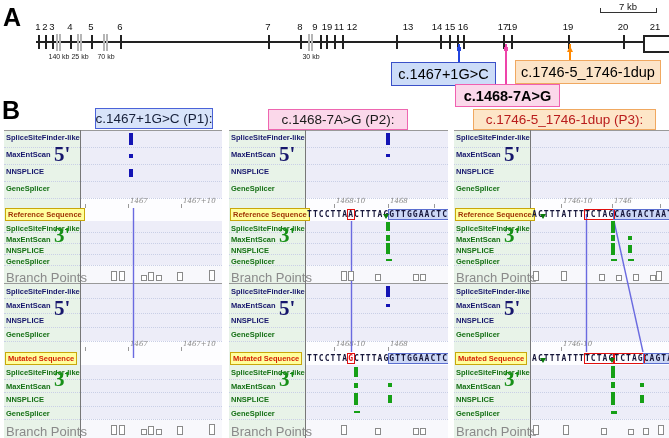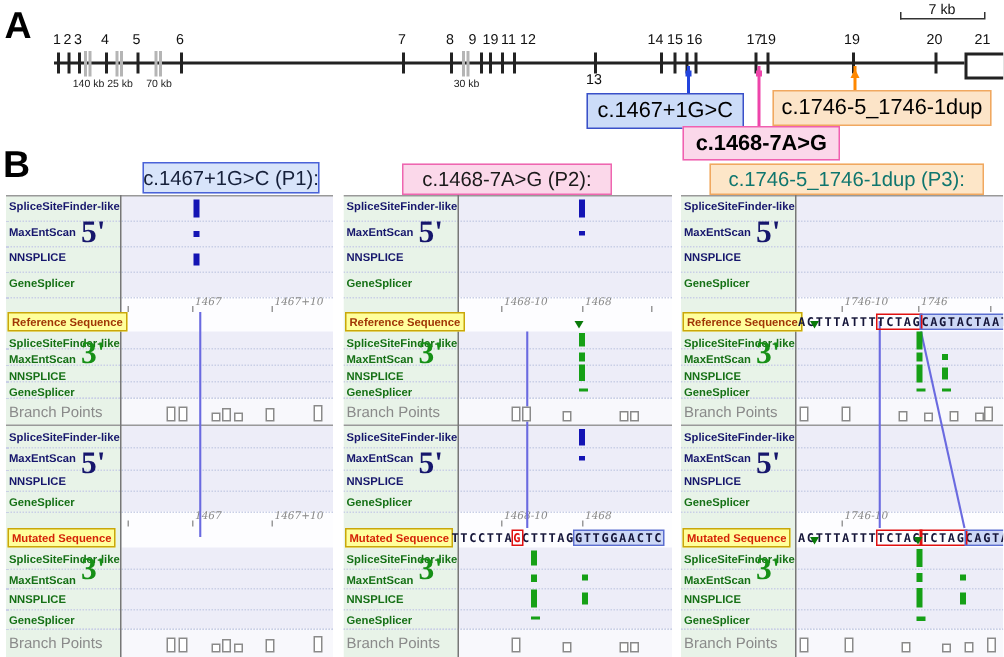--- a/index.html
+++ b/index.html
@@ -26,21 +26,21 @@
   .colheader{position:absolute;height:19px;display:flex;align-items:center;justify-content:center;
              font-size:13.5px;border:1.5px solid;white-space:nowrap;z-index:3;}
   .bcol{position:absolute;overflow:hidden;}
   .rect{position:absolute;}
   .tool{position:absolute;font-weight:bold;font-size:7.5px;white-space:nowrap;z-index:2;}
   .big{position:absolute;font-family:"Liberation Serif",serif;font-weight:bold;font-size:21px;z-index:2;}
   .chip{position:absolute;font-weight:bold;font-size:7.5px;background:#ffff9c;
         border:1px solid #c9a70a;padding:1px 2px;white-space:nowrap;z-index:4;}
   .chip-ref{color:#a03505;}
   .chip-mut{color:#d42305;}
-  .bp-label{position:absolute;font-size:10px;color:#8a8a8a;white-space:nowrap;z-index:2;}
+  .bp-label{position:absolute;font-size:13px;color:#8a8a8a;white-space:nowrap;z-index:2;}
   .rline{position:absolute;border-bottom:1px dotted #c9cfe6;z-index:1;}
   .solid-line{position:absolute;background:#999;z-index:2;}
   .vsep{position:absolute;width:1px;background:#777;z-index:2;}
   .b5{position:absolute;background:#1414b4;z-index:5;}
   .b3{position:absolute;background:#16a016;z-index:5;}
   .bpg{position:absolute;border:1px solid #8a8a8a;background:#fff;z-index:5;}
   .rtick{position:absolute;width:1px;height:4px;background:#999;z-index:2;}
   .rlabel{position:absolute;font-family:"DejaVu Serif",serif;font-style:italic;font-size:7px;
           color:#888;white-space:nowrap;z-index:2;}
   .seq{position:absolute;font-family:"DejaVu Sans Mono",monospace;font-weight:bold;font-size:8px;
@@ -91,21 +91,21 @@
         <div class="exon-num" style="left: 52px; top: 21px;">3</div>
         <div class="exon-num" style="left: 70px; top: 21px;">4</div>
         <div class="exon-num" style="left: 91px; top: 21px;">5</div>
         <div class="exon-num" style="left: 120px; top: 21px;">6</div>
         <div class="exon-num" style="left: 268px; top: 21px;">7</div>
         <div class="exon-num" style="left: 300px; top: 21px;">8</div>
         <div class="exon-num" style="left: 315px; top: 21px;">9</div>
         <div class="exon-num" style="left: 327px; top: 21px;">19</div>
         <div class="exon-num" style="left: 339px; top: 21px;">11</div>
         <div class="exon-num" style="left: 352px; top: 21px;">12</div>
-        <div class="exon-num" style="left: 396px; top: 21px; margin-top: 27px;">13</div>
+        <div class="exon-num" style="left: 408px; top: 21px;">13</div>
         <div class="exon-num" style="left: 437px; top: 21px;">14</div>
         <div class="exon-num" style="left: 450px; top: 21px;">15</div>
         <div class="exon-num" style="left: 463px; top: 21px;">16</div>
         <div class="exon-num" style="left: 503px; top: 21px;">17</div>
         <div class="exon-num" style="left: 512px; top: 21px;">19</div>
         <div class="exon-num" style="left: 568px; top: 21px;">19</div>
         <div class="exon-num" style="left: 623px; top: 21px;">20</div>
         <div class="exon-num" style="left: 655px; top: 21px;">21</div>
       </div>
     <div id="gapMarkers">
@@ -135,21 +135,21 @@
     <div class="mutbox" id="mutbox1" style="left: 455px; top: 84px; width: 103px; height: 21px; background: rgb(251, 216, 234); border-color: rgb(240, 96, 176); font-weight: bold;">c.1468-7A&gt;G</div>
     <div class="mutbox" id="mutbox2" style="left: 515px; top: 60px; width: 144px; height: 22px; background: rgb(252, 228, 200); border-color: rgb(240, 168, 96);">c.1746-5_1746-1dup</div>
   <div class="scalebar-end" style="left: 600px; top: 8px;"></div>
       <div class="scalebar-end" style="left: 656px; top: 8px;"></div>
     </div>
 
   <div id="panelB">
     <div class="panel-letter" style="left:2px;top:98px;">B</div>
     <div class="colheader" id="hdr0" style="left: 95px; top: 108px; width: 116px; background: rgb(216, 228, 250); border-color: rgb(74, 98, 216); color: rgb(22, 32, 58);">c.1467+1G&gt;C (P1):</div>
     <div class="colheader" id="hdr1" style="left: 268px; top: 109px; width: 138px; background: rgb(251, 216, 234); border-color: rgb(238, 102, 176); color: rgb(26, 26, 26);">c.1468-7A&gt;G (P2):</div>
-    <div class="colheader" id="hdr2" style="left: 473px; top: 109px; width: 181px; background: rgb(253, 230, 200); border-color: rgb(240, 168, 96); color: #0f766e;">c.1746-5_1746-1dup (P3):</div>
+    <div class="colheader" id="hdr2" style="left: 473px; top: 109px; width: 181px; background: rgb(253, 230, 200); border-color: rgb(240, 168, 96); color: #b91c1c;">c.1746-5_1746-1dup (P3):</div>
     <div id="columns">
         <div class="bcol" style="left: 4px; top: 130px; width: 218px; height: 308px;">
           <div class="rect" style="left: 0px; top: 0px; width: 77px; height: 308px; background: rgb(232, 243, 232);"></div>
           <div class="rect" style="left: 77px; top: 0px; width: 141px; height: 308px; background: rgb(237, 237, 248);"></div>
           <div class="rect" style="left: 77px; top: 68px; width: 141px; height: 23px; background: rgb(253, 253, 255);"></div>
           <div class="rect" style="left: 77px; top: 211px; width: 141px; height: 24px; background: rgb(253, 253, 255);"></div>
           <div class="rect" style="left: 77px; top: 135px; width: 141px; height: 18px; background: rgb(248, 248, 252);"></div>
           <div class="rect" style="left: 77px; top: 289px; width: 141px; height: 19px; background: rgb(248, 248, 252);"></div>
           <div class="solid-line" style="left: 0px; top: 0px; width: 218px; height: 1px;"></div>
           <div class="solid-line" style="left: 0px; top: 153px; width: 218px; height: 1px;"></div>
@@ -244,20 +244,21 @@
           <div class="rline" style="left: 0px; top: 50px; width: 219px; height: 1px;"></div>
           <div class="tool" style="left: 2px; top: 54px; color: rgb(21, 112, 21);">GeneSplicer</div>
           <div class="rline" style="left: 0px; top: 67px; width: 219px; height: 1px;"></div>
           <div class="big" style="left: 50px; top: 12px; color: rgb(22, 22, 108);">5'</div>
           <div class="rtick" style="left: 105px; top: 74px;"></div>
           <div class="rlabel" style="left: 107px; top: 67px;">1468-10</div>
           <div class="rtick" style="left: 159px; top: 74px;"></div>
           <div class="rlabel" style="left: 161px; top: 67px;">1468</div>
           <div class="rtick" style="left: 205px; top: 74px;"></div>
           <div class="chip chip-ref" style="left: 1px; top: 78px;">Reference Sequence</div>
+          <div class="seq" style="left: 78px; top: 80px;"><span>TTCCTTA</span><span class="tk-redbox">A</span><span>CTTTAG</span><span class="tk-exon">GTTGGAACTC</span></div>
           <div class="tool" style="left: 2px; top: 94px; color: rgb(21, 112, 21);">SpliceSiteFinder-like</div>
           <div class="rline" style="left: 0px; top: 101px; width: 219px; height: 1px;"></div>
           <div class="b3" style="left: 157px; top: 92px; width: 4px; height: 9px;"></div>
           <div class="tool" style="left: 2px; top: 105px; color: rgb(21, 112, 21);">MaxEntScan</div>
           <div class="rline" style="left: 0px; top: 112px; width: 219px; height: 1px;"></div>
           <div class="b3" style="left: 157px; top: 104.5px; width: 4px; height: 6px;"></div>
           <div class="tool" style="left: 2px; top: 116px; color: rgb(21, 112, 21);">NNSPLICE</div>
           <div class="rline" style="left: 0px; top: 123px; width: 219px; height: 1px;"></div>
           <div class="b3" style="left: 157px; top: 113px; width: 4px; height: 11px;"></div>
           <div class="tool" style="left: 2px; top: 127px; color: rgb(21, 112, 21);">GeneSplicer</div>
@@ -280,21 +281,21 @@
           <div class="tool" style="left: 2px; top: 185.5px; color: rgb(22, 22, 108);">NNSPLICE</div>
           <div class="rline" style="left: 0px; top: 195.75px; width: 219px; height: 1px;"></div>
           <div class="tool" style="left: 2px; top: 199.75px; color: rgb(21, 112, 21);">GeneSplicer</div>
           <div class="rline" style="left: 0px; top: 210px; width: 219px; height: 1px;"></div>
           <div class="big" style="left: 50px; top: 166px; color: rgb(22, 22, 108);">5'</div>
           <div class="rtick" style="left: 105px; top: 217px;"></div>
           <div class="rlabel" style="left: 107px; top: 210px;">1468-10</div>
           <div class="rtick" style="left: 159px; top: 217px;"></div>
           <div class="rlabel" style="left: 161px; top: 210px;">1468</div>
           <div class="chip chip-mut" style="left: 1px; top: 222px;">Mutated Sequence</div>
-          <div class="seq" style="left: 72px; top: 224px;"><span>TTCCTTA</span><span class="tk-mut">G</span><span>CTTTAG</span><span class="tk-exon">GTTGGAACTC</span></div>
+          <div class="seq" style="left: 78px; top: 224px;"><span>TTCCTTA</span><span class="tk-mut">G</span><span>CTTTAG</span><span class="tk-exon">GTTGGAACTC</span></div>
           <div class="tool" style="left: 2px; top: 238px; color: rgb(21, 112, 21);">SpliceSiteFinder-like</div>
           <div class="rline" style="left: 0px; top: 247.5px; width: 219px; height: 1px;"></div>
           <div class="b3" style="left: 125px; top: 236.75px; width: 4px; height: 10px;"></div>
           <div class="tool" style="left: 2px; top: 251.5px; color: rgb(21, 112, 21);">MaxEntScan</div>
           <div class="rline" style="left: 0px; top: 261px; width: 219px; height: 1px;"></div>
           <div class="b3" style="left: 125px; top: 252.75px; width: 4px; height: 5px;"></div>
           <div class="b3" style="left: 159px; top: 253.25px; width: 4px; height: 4px;"></div>
           <div class="tool" style="left: 2px; top: 265px; color: rgb(21, 112, 21);">NNSPLICE</div>
           <div class="rline" style="left: 0px; top: 274.5px; width: 219px; height: 1px;"></div>
           <div class="b3" style="left: 125px; top: 262.75px; width: 4px; height: 12px;"></div>

